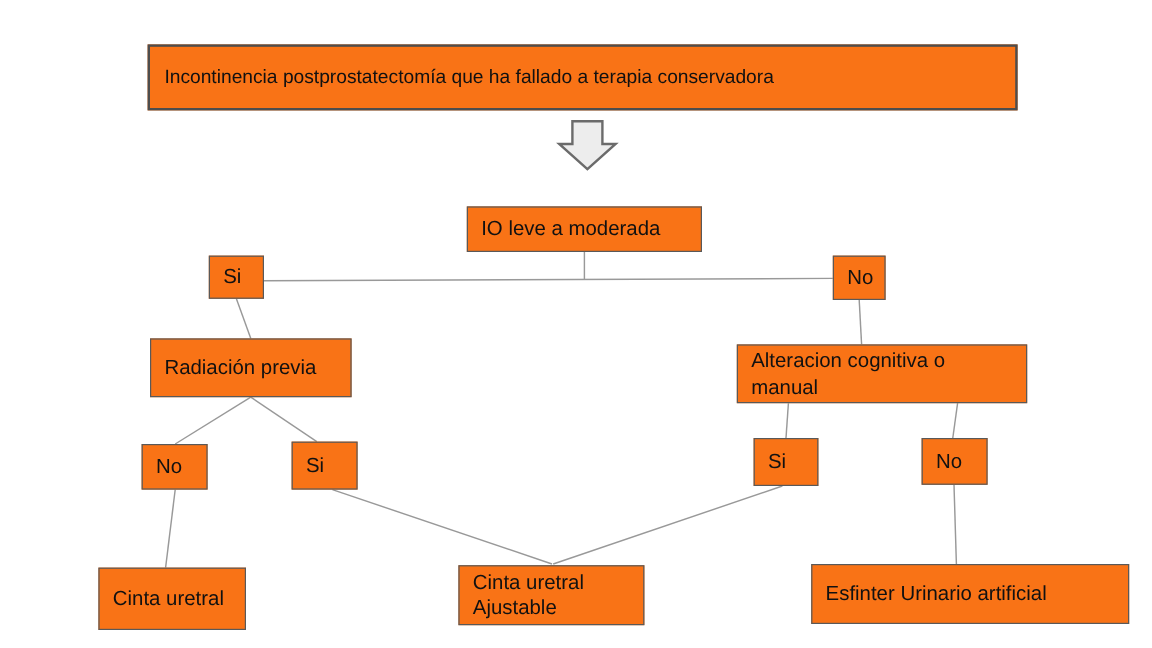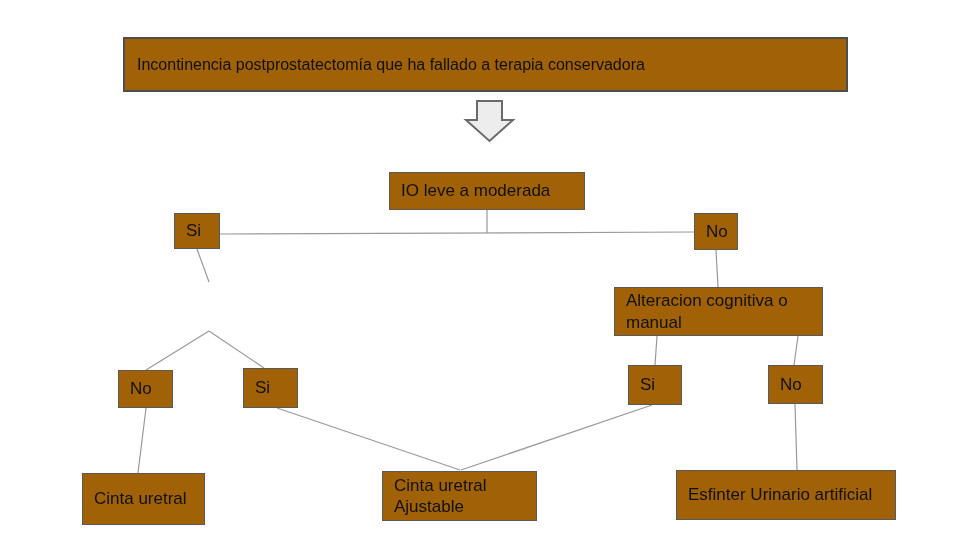--- a/index.html
+++ b/index.html
@@ -18,21 +18,21 @@
   #connector-layer {
     position: absolute;
     left: 0;
     top: 0;
     width: 960px;
     height: 540px;
   }
   .node {
     position: absolute;
     box-sizing: border-box;
-    background: #a16207;
+    background: #f97316;
     border: 1px solid #595959;
     color: #111111;
     font-size: 17px;
     line-height: 1.25;
     display: flex;
     align-items: center;
     padding: 1px 11px;
   }
   .node.multiline {
     white-space: pre-line;
@@ -41,28 +41,28 @@
     border: 2px solid #4d4d4d;
     font-size: 16px;
     padding-left: 12px;
   }
   
   #n-root        { left: 123px; top: 37px;  width: 725px; height: 55px; }
   #n-severity    { left: 389px; top: 172px; width: 196px; height: 38px; }
   #n-sev-yes     { left: 174px; top: 213px; width: 46px;  height: 36px; }
   #n-sev-no      { left: 694px; top: 213px; width: 44px;  height: 37px; }
   #n-radiation   { left: 125px; top: 282px; width: 168px; height: 49px; }
-  #n-cognitive   { left: 614px; top: 287px; width: 209px; height: 49px; }
+  #n-cognitive   { left: 614px; top: 287px; width: 242px; height: 49px; }
   #n-rad-no      { left: 118px; top: 370px; width: 55px;  height: 38px; }
   #n-rad-si      { left: 243px; top: 368px; width: 55px;  height: 40px; }
   #n-cog-si      { left: 628px; top: 365px; width: 54px;  height: 40px; }
   #n-cog-no      { left: 768px; top: 365px; width: 55px;  height: 39px; }
   #n-cinta       { left: 82px;  top: 473px; width: 123px; height: 52px; }
   #n-ajustable   { left: 382px; top: 471px; width: 155px; height: 50px; }
-  #n-esfinter    { left: 676px; top: 470px; width: 220px; height: 50px; }
+  #n-esfinter    { left: 676px; top: 470px; width: 265px; height: 50px; }
 </style>
 </head>
 <body>
 
 <div id="canvas">
 
   <svg id="connector-layer" viewBox="0 0 960 540" xmlns="http://www.w3.org/2000/svg">
     <g stroke="#999999" stroke-width="1.2" fill="none">
       <line x1="487" y1="193" x2="487" y2="233"></line>
       <line x1="220" y1="234" x2="694" y2="232"></line>
@@ -81,20 +81,21 @@
   </svg>
 
   <div class="node root" id="n-root">Incontinencia postprostatectomía que ha fallado a terapia conservadora</div>
 
   <div class="node" id="n-severity">IO leve a moderada</div>
 
   <div class="node" id="n-sev-yes">Si</div>
 
   <div class="node" id="n-sev-no">No</div>
 
+  <div class="node" id="n-radiation">Radiación previa</div>
 
   <div class="node" id="n-cognitive">Alteracion cognitiva o manual</div>
 
   <div class="node" id="n-rad-no">No</div>
 
   <div class="node" id="n-rad-si">Si</div>
 
   <div class="node" id="n-cog-si">Si</div>
 
   <div class="node" id="n-cog-no">No</div>

